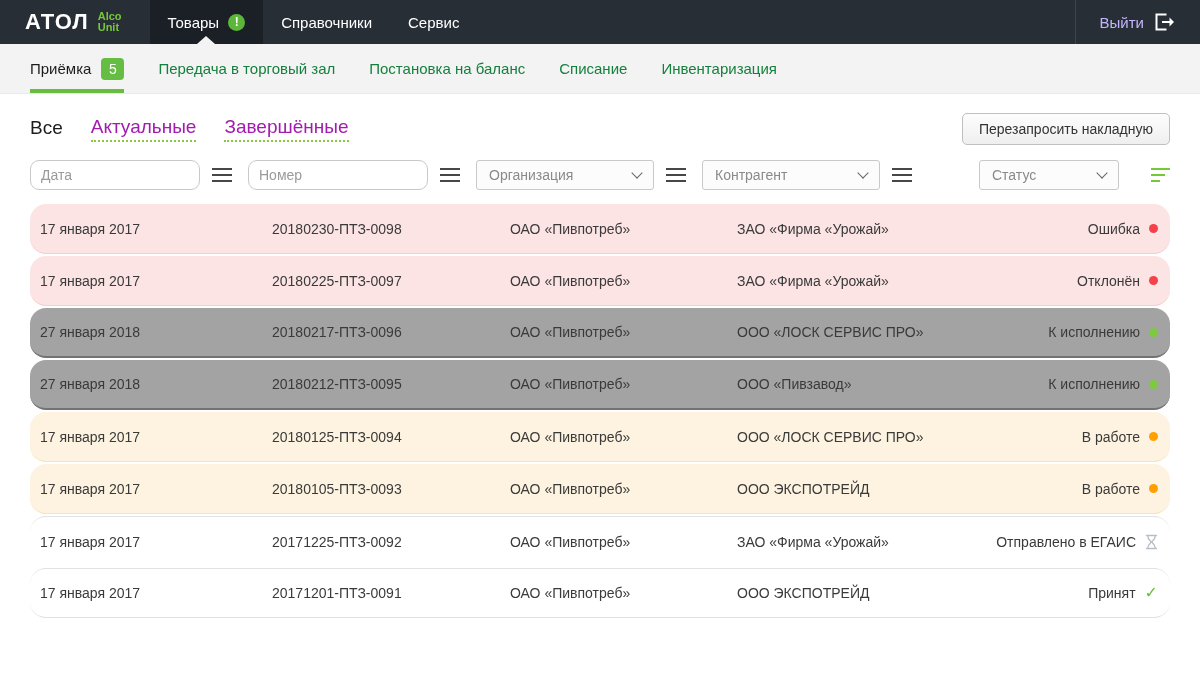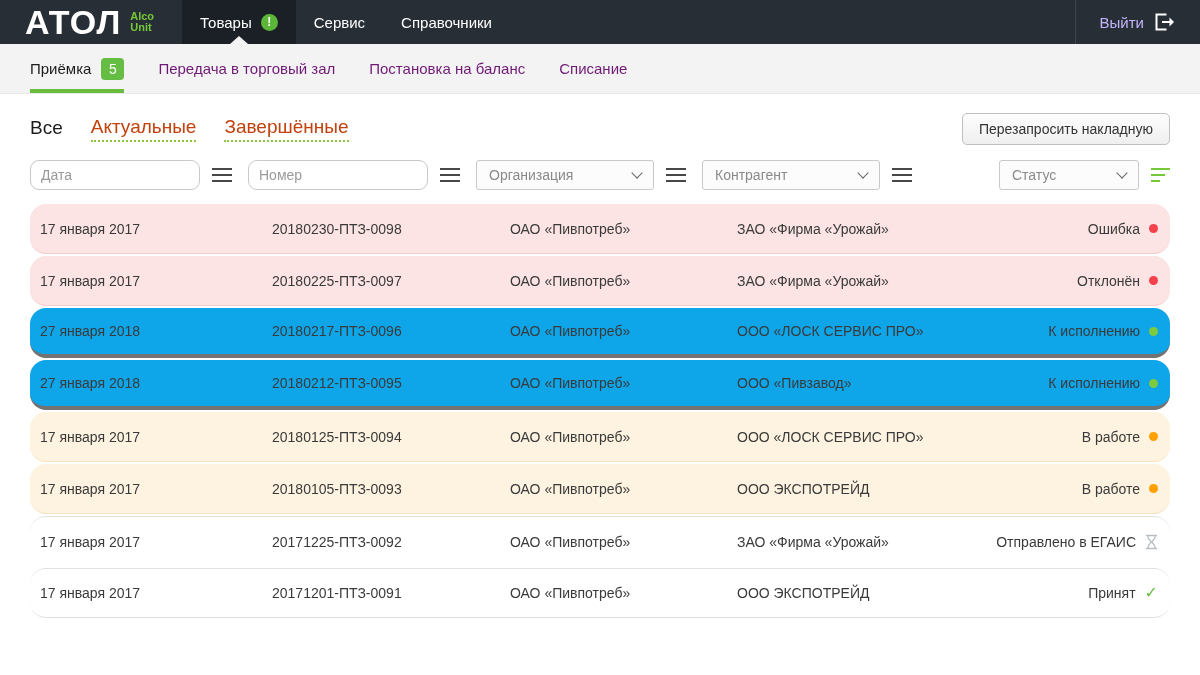--- a/index.html
+++ b/index.html
@@ -5,47 +5,47 @@
   * { box-sizing: border-box; margin: 0; padding: 0; }
   html,body { width:1200px; height:675px; }
   body {
     font-family: "Liberation Sans", "DejaVu Sans", sans-serif;
     background:#ffffff; color:#3a3a3a; overflow:hidden;
   }
 
   
   .navbar { height:44px; background:#272e36; display:flex; align-items:stretch; }
   .brand { display:flex; align-items:center; padding:0 28px 0 25px; gap:9px; }
-  .brand-name { color:#fff; font-size:34px; font-weight:bold; letter-spacing:1px; line-height:1; }
+  .brand-name { color:#fff; font-size:22px; font-weight:bold; letter-spacing:1px; line-height:1; }
   .brand-sub { color:#76c838; font-size:11px; font-weight:bold; line-height:11px; }
   .nav-item { display:flex; align-items:center; padding:0 18px; color:#fff; font-size:15px;
               cursor:pointer; position:relative; }
   .nav-item.active { background:#1a2026; }
   .nav-item.active::after { content:""; position:absolute; bottom:0; left:50%; margin-left:-9px;
       border-left:9px solid transparent; border-right:9px solid transparent;
       border-bottom:8px solid #f3f3f4; }
   .nav-badge { margin-left:9px; width:17px; height:17px; border-radius:50%; background:#5cb637;
       color:#fff; font-size:12px; font-weight:bold; display:flex; align-items:center; justify-content:center; }
   .nav-spacer { flex:1; }
   .logout { display:flex; align-items:center; gap:10px; padding:0 24px;
       border-left:1px solid #3c444d; color:#c4b5fd; font-size:15px; cursor:pointer; }
 
   
   .tabs { height:50px; background:#f3f3f4; border-bottom:1px solid #e9e9e9;
       display:flex; align-items:stretch; padding-left:30px; gap:34px; }
-  .tab { display:flex; align-items:center; color:#701a75; font-size:15px; cursor:pointer; position:relative; }
+  .tab { display:flex; align-items:center; color:#15803d; font-size:15px; cursor:pointer; position:relative; }
   .tab.active { color:#1c1c1c; }
   .tab.active::after { content:""; position:absolute; left:0; right:0; bottom:0; height:4px; background:#69bd3e; }
   .tab-badge { margin-left:10px; min-width:23px; height:22px; padding:0 4px; border-radius:4px;
       background:#66bd44; color:#fff; font-size:14px; display:flex; align-items:center; justify-content:center; }
 
   
   .content { padding:0 30px; }
   .viewbar { margin-top:20px; display:flex; align-items:center; gap:28px; height:30px; }
-  .view-link { font-size:19px; color:#c2410c; cursor:pointer;
+  .view-link { font-size:19px; color:#a21caf; cursor:pointer;
       border-bottom:2px dotted #8dc63f; padding-bottom:2px; }
   .view-link.active { color:#1c1c1c; border-bottom:none; }
   .requery-btn { margin-left:auto; padding:7px 16px; font-size:14px; color:#333;
       background:linear-gradient(#fdfdfd,#efefef); border:1px solid #c0c0c0; border-radius:5px;
       cursor:pointer; font-family:inherit; }
 
   
   .filterbar { margin-top:16px; display:flex; align-items:center; }
   .f-input { width:170px; height:30px; border:1px solid #c9c9c9; border-radius:9px;
       padding:12px 10px; font-size:14px; color:#333; font-family:inherit; outline:none; }
@@ -56,30 +56,30 @@
   .sort-icon.green i { background:#76c838; }
   .sort-icon.green i:nth-child(1){ width:19px; }
   .sort-icon.green i:nth-child(2){ width:14px; }
   .sort-icon.green i:nth-child(3){ width:9px; }
   .f-select { width:178px; height:30px; border:1px solid #c9c9c9; border-radius:3px; background:#fcfcfc;
       display:flex; align-items:center; justify-content:space-between; padding:0 12px;
       font-size:14px; color:#8a8a8a; cursor:pointer; }
   .f-select.status { width:140px; }
   .chev { width:8px; height:8px; border-right:1.6px solid #666; border-bottom:1.6px solid #666;
       transform:rotate(45deg); margin-top:-5px; }
-  .status-group { margin-left:auto; display:flex; align-items:center; }
+  .status-group { margin-left:auto; display:flex; align-items:center;gap:20px; }
   .status-group .sort-icon { margin-right:0; }
 
   
   .table { margin-top:14px; }
   .row { height:50px; margin-bottom:2px; display:grid;
       grid-template-columns:232px 238px 227px 1fr auto;
       align-items:center; padding:0 12px 0 10px; font-size:14px; color:#3a3a3a; cursor:pointer;border-radius:16px; }
   .row.tone-red   { background:#fce4e4; border-bottom:1px solid #f6cdd1; }
-  .row.tone-green { background:#0ea5e9; border-bottom:4px solid #737373; }
+  .row.tone-green { background:#a3a3a3; border-bottom:2px solid #737373; }
   .row.tone-orange{ background:#fdf3e0; border-bottom:1px solid #f8e3bb; }
   .row.tone-white { background:#ffffff; border-top:1px solid #e2e2e2; }
   .row.tone-white:last-child { border-bottom:1px solid #e2e2e2; }
   .cell-status { display:flex; align-items:center; justify-content:flex-start; gap:9px; }
 
   .status-icon { display:flex; align-items:center; }
   .status-icon .dot { display:none; width:9px; height:9px; border-radius:50%; }
   .status-icon .check { display:none; color:#67bd3e; font-size:16px; font-weight:bold; line-height:1; }
   .status-icon .hourglass { display:none; }
   .status-icon[data-kind="error"] .dot,
@@ -98,24 +98,24 @@
     <span class="brand-sub">
       <span>Alco</span><br>
       <span>Unit</span>
     </span>
   </div>
   <div class="nav-item active">
     <span>Товары</span>
     <span class="nav-badge">!</span>
   </div>
   <div class="nav-item">
+    <span>Справочники</span>
+  </div>
+  <div class="nav-item">
     <span>Сервис</span>
-  </div>
-  <div class="nav-item">
-    <span>Справочники</span>
   </div>
   <div class="nav-spacer"></div>
   <div class="logout">
     <span>Выйти</span>
     <svg width="22" height="18" viewBox="0 0 22 18">
       <path d="M12.5 1.5 H2.5 V16.5 H12.5" fill="none" stroke="#ffffff" stroke-width="2"></path>
       <path d="M8 9 h9" stroke="#ffffff" stroke-width="2"></path>
       <path d="M15.5 4.5 L20 9 L15.5 13.5 Z" fill="#ffffff"></path>
     </svg>
   </div>
@@ -127,20 +127,23 @@
     <span class="tab-badge">5</span>
   </div>
   <div class="tab">
     <span>Передача в торговый зал</span>
   </div>
   <div class="tab">
     <span>Постановка на баланс</span>
   </div>
   <div class="tab">
     <span>Списание</span>
+  </div>
+  <div class="tab">
+    <span>Инвентаризация</span>
   </div>
 </div>
 
 <div class="content">
 
   <div class="viewbar">
     <span class="view-link active">Все</span>
     <span class="view-link">Актуальные</span>
     <span class="view-link">Завершённые</span>
     <button class="requery-btn">Перезапросить накладную</button>

